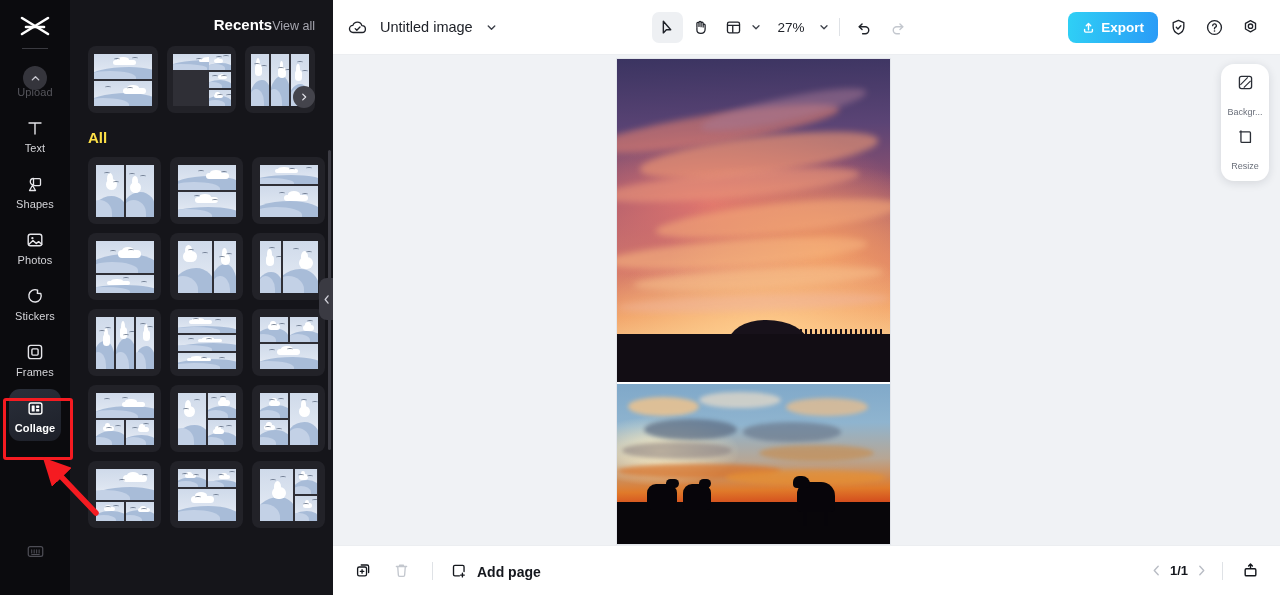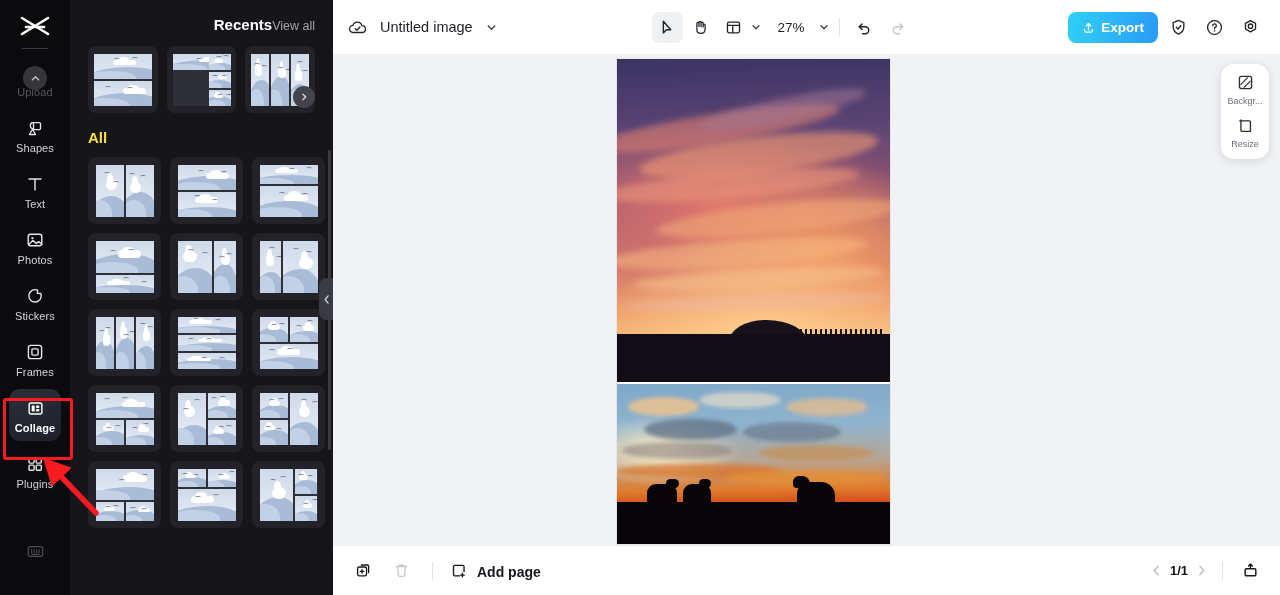--- a/index.html
+++ b/index.html
@@ -160,21 +160,21 @@
   .c2 { position: absolute; border-radius: 50%; filter: blur(2px); }
   .land2 { position: absolute; left: 0; bottom: 0; width: 100%; height: 42px; background: #08060a; }
   .cow { position: absolute; background: #07050a; }
 
   
   .float-panel {
     position: absolute; right: 11px; top: 9px; width: 48px; padding: 9px 0 10px;
     background: #fff; border-radius: 13px; box-shadow: 0 2px 10px rgba(25,30,45,.13);
     display: flex; flex-direction: column; align-items: center; gap: 10px;
   }
-  .fp-item { display: flex; flex-direction: column; align-items: center; gap: 0; width: 48px; }
+  .fp-item { display: flex; flex-direction: column; align-items: center; gap: 11px; width: 48px; }
   .fp-lab { font-size: 9px; color: #6a6f7a; max-width: 44px; overflow: hidden; text-overflow: ellipsis; white-space: nowrap; text-align:center; }
   .fp-ico { color: #2a2e36; }
 
   .bottombar {
     height: 50px; flex: 0 0 50px; background: #fff; border-top: 1px solid #eceef1;
     display: flex; align-items: center; padding: 0 16px; gap: 10px;
   }
   .bb-btn { width: 28px; height: 28px; display: flex; align-items: center; justify-content: center; color: #14171d; }
   .bb-btn.muted { color: #c3c7ce; }
   .addpage { display: flex; align-items: flex-end; gap: 9px; color: #14171d; font-size: 14px; font-weight: bold; }
@@ -236,35 +236,35 @@
           <svg width="20" height="20" viewBox="0 0 20 20" fill="none">
             <path d="M10 14V5M6.5 8.5L10 5l3.5 3.5M4 15.5h12" stroke="currentColor" stroke-width="1.5" stroke-linecap="round" stroke-linejoin="round"></path>
           </svg>
         </div>
         <span class="ri-lab">Upload</span>
       </div>
 
       <div class="rail-item">
         <div class="ri-ico">
           <svg width="20" height="20" viewBox="0 0 20 20" fill="none">
+            <path d="M4 5h12M10 5v11" stroke="currentColor" stroke-width="1.4" stroke-linecap="round"></path>
+          </svg>
+        </div>
+        <span class="ri-lab">Text</span>
+      </div>
+
+      <div class="rail-item">
+        <div class="ri-ico">
+          <svg width="20" height="20" viewBox="0 0 20 20" fill="none">
             <path d="M8.5 4.5a3.2 3.2 0 1 0 0 6.4" stroke="currentColor" stroke-width="1.3" stroke-linecap="round"></path>
             <rect x="8.5" y="4.6" width="7" height="7" rx="1" stroke="currentColor" stroke-width="1.3"></rect>
             <path d="M10.5 16.5h-6l3-5.2z" stroke="currentColor" stroke-width="1.3" stroke-linejoin="round"></path>
           </svg>
         </div>
         <span class="ri-lab">Shapes</span>
-      </div>
-
-      <div class="rail-item">
-        <div class="ri-ico">
-          <svg width="20" height="20" viewBox="0 0 20 20" fill="none">
-            <path d="M4 5h12M10 5v11" stroke="currentColor" stroke-width="1.4" stroke-linecap="round"></path>
-          </svg>
-        </div>
-        <span class="ri-lab">Text</span>
       </div>
 
       <div class="rail-item">
         <div class="ri-ico">
           <svg width="20" height="20" viewBox="0 0 20 20" fill="none">
             <rect x="3.2" y="4.2" width="13.6" height="11.6" rx="2.2" stroke="currentColor" stroke-width="1.4"></rect>
             <circle cx="7.4" cy="8.2" r="1.15" fill="currentColor"></circle>
             <path d="M4 14.2l4-3.6 3.3 2.9 2.3-1.9 3.2 2.7" stroke="currentColor" stroke-width="1.4" stroke-linejoin="round" stroke-linecap="round"></path>
           </svg>
         </div>
@@ -296,31 +296,20 @@
           <svg width="19" height="19" viewBox="0 0 20 20" fill="none">
             <rect x="3.3" y="4.3" width="13.4" height="11.4" rx="2" stroke="currentColor" stroke-width="1.5"></rect>
             <rect x="6" y="6.8" width="3.1" height="6.4" rx=".6" fill="currentColor"></rect>
             <rect x="10.6" y="6.8" width="3.4" height="2.6" rx=".6" fill="currentColor"></rect>
             <rect x="10.6" y="10.6" width="3.4" height="2.6" rx=".6" fill="currentColor"></rect>
           </svg>
         </div>
         <span class="ri-lab">Collage</span>
       </div>
 
-      <div class="rail-item">
-        <div class="ri-ico">
-          <svg width="20" height="20" viewBox="0 0 20 20" fill="none">
-            <rect x="4" y="4" width="5.1" height="5.1" rx="1" stroke="currentColor" stroke-width="1.4"></rect>
-            <rect x="11.2" y="4" width="5.1" height="5.1" rx="1" stroke="currentColor" stroke-width="1.4"></rect>
-            <rect x="4" y="11.1" width="5.1" height="5.1" rx="1" stroke="currentColor" stroke-width="1.4"></rect>
-            <rect x="11.2" y="11.1" width="5.1" height="5.1" rx="1" stroke="currentColor" stroke-width="1.4"></rect>
-          </svg>
-        </div>
-        <span class="ri-lab">Plugins</span>
-      </div>
     </div>
 
     <div class="rail-item rail-bottom">
       <div class="ri-ico">
         <svg width="19" height="15" viewBox="0 0 20 15" fill="none">
           <rect x="2.4" y="2.4" width="15.2" height="10.2" rx="2" stroke="currentColor" stroke-width="1.3"></rect>
           <path d="M6 5.6v3.4M8.6 5.6v3.4M11.2 5.6v3.4M13.8 5.6v3.4M6 10.6h8" stroke="currentColor" stroke-width="1.1" stroke-linecap="round"></path>
         </svg>
       </div>
     </div>

